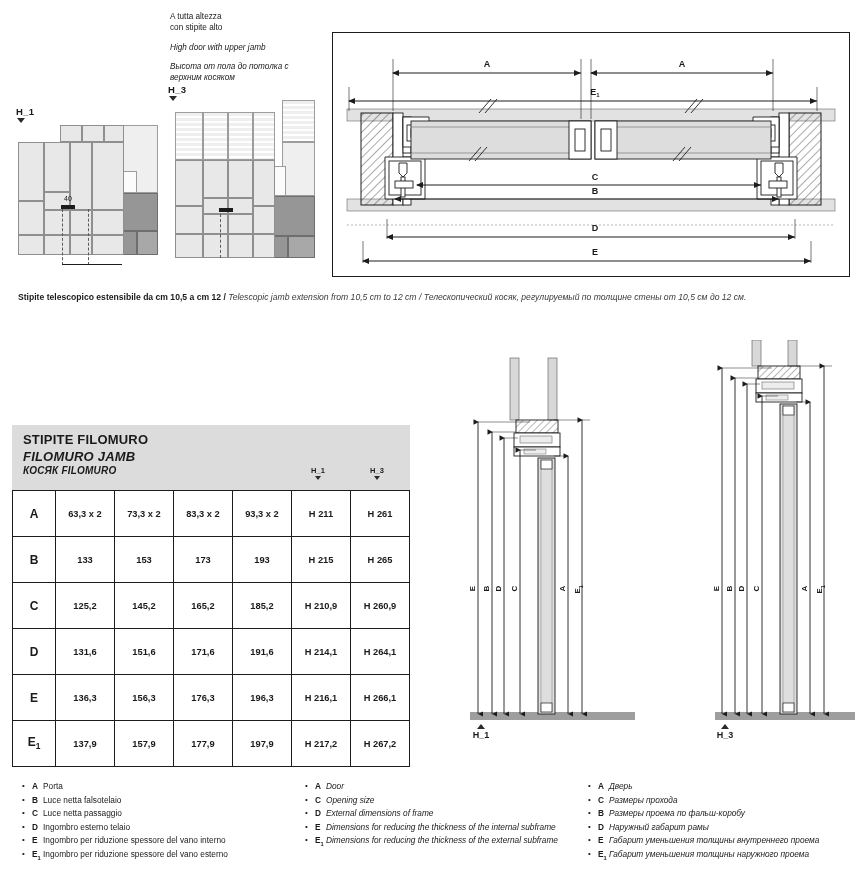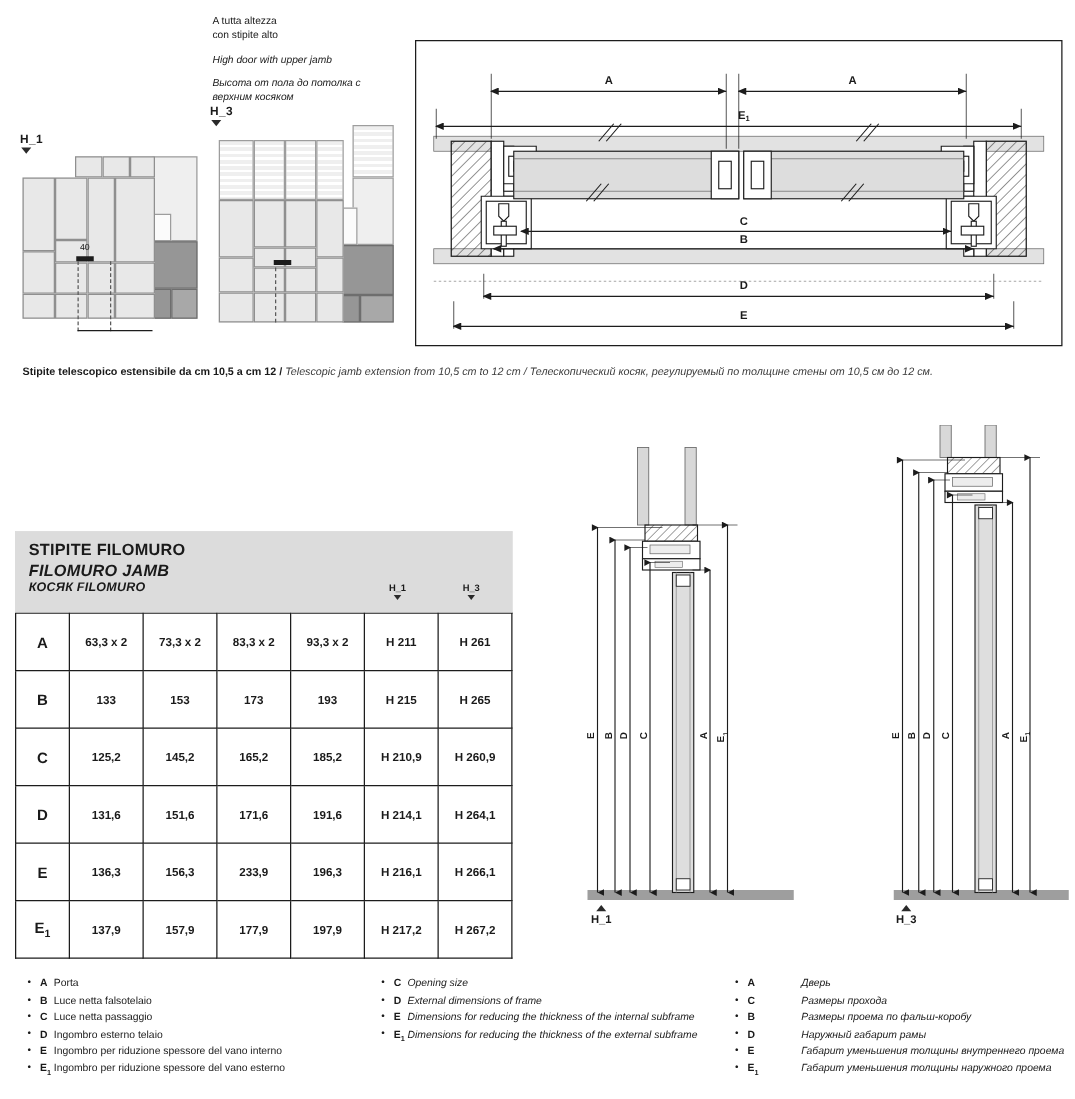--- a/index.html
+++ b/index.html
@@ -201,21 +201,21 @@
   .legend-col li:before {
     content: "\2022";
     position: absolute;
     left: 0; top: -1px;
     font-size: 8px;
     color: #1a1a1a;
   }
   .lg-key { font-weight: bold; display: inline-block; min-width: 11px; }
   .lg-it { font-style: normal; }
   .lg-en { font-style: italic; }
-  .lg-ru { font-style: italic; margin-left: 32px; }
+  .lg-ru { font-style: italic; }
 </style>
 </head>
 <body>
 
 <div class="abs" id="top-left-elevations">
 
   <div class="note-block">
     <div class="note-it">
       <span>A tutta altezza</span><br>
       <span>con stipite alto</span>
@@ -478,21 +478,21 @@
         <td><span>151,6</span></td>
         <td><span>171,6</span></td>
         <td><span>191,6</span></td>
         <td><span>H 214,1</span></td>
         <td><span>H 264,1</span></td>
       </tr>
       <tr>
         <td class="rowkey"><span>E</span></td>
         <td><span>136,3</span></td>
         <td><span>156,3</span></td>
-        <td><span>233,9</span></td>
+        <td><span>176,3</span></td>
         <td><span>196,3</span></td>
         <td><span>H 216,1</span></td>
         <td><span>H 266,1</span></td>
       </tr>
       <tr>
         <td class="rowkey"><span>E</span><sub class="sm">1</sub></td>
         <td><span>137,9</span></td>
         <td><span>157,9</span></td>
         <td><span>177,9</span></td>
         <td><span>197,9</span></td>
@@ -639,20 +639,21 @@
       <li><span class="lg-key">B</span><span class="lg-it">Luce netta falsotelaio</span></li>
       <li><span class="lg-key">C</span><span class="lg-it">Luce netta passaggio</span></li>
       <li><span class="lg-key">D</span><span class="lg-it">Ingombro esterno telaio</span></li>
       <li><span class="lg-key">E</span><span class="lg-it">Ingombro per riduzione spessore del vano interno</span></li>
       <li><span class="lg-key"><span>E</span><sub class="sm">1</sub></span><span class="lg-it">Ingombro per riduzione spessore del vano esterno</span></li>
     </ul>
   </div>
 
   <div class="legend-col" style="left:305px;">
     <ul>
+      <li><span class="lg-key">A</span><span class="lg-en">Door</span></li>
       <li><span class="lg-key">C</span><span class="lg-en">Opening size</span></li>
       <li><span class="lg-key">D</span><span class="lg-en">External dimensions of frame</span></li>
       <li><span class="lg-key">E</span><span class="lg-en">Dimensions for reducing the thickness of the internal subframe</span></li>
       <li><span class="lg-key"><span>E</span><sub class="sm">1</sub></span><span class="lg-en">Dimensions for reducing the thickness of the external subframe</span></li>
     </ul>
   </div>
 
   <div class="legend-col" style="left:588px;">
     <ul>
       <li><span class="lg-key">A</span><span class="lg-ru">Дверь</span></li>

